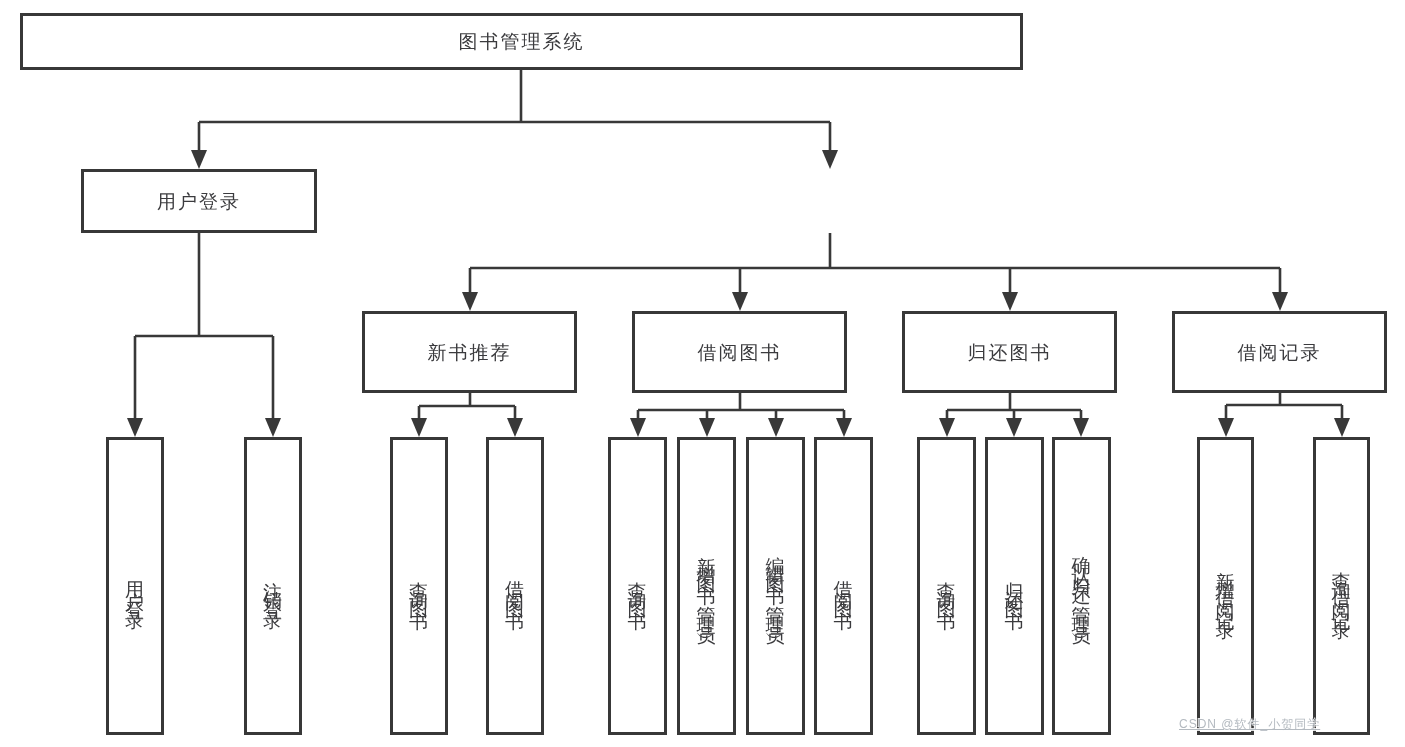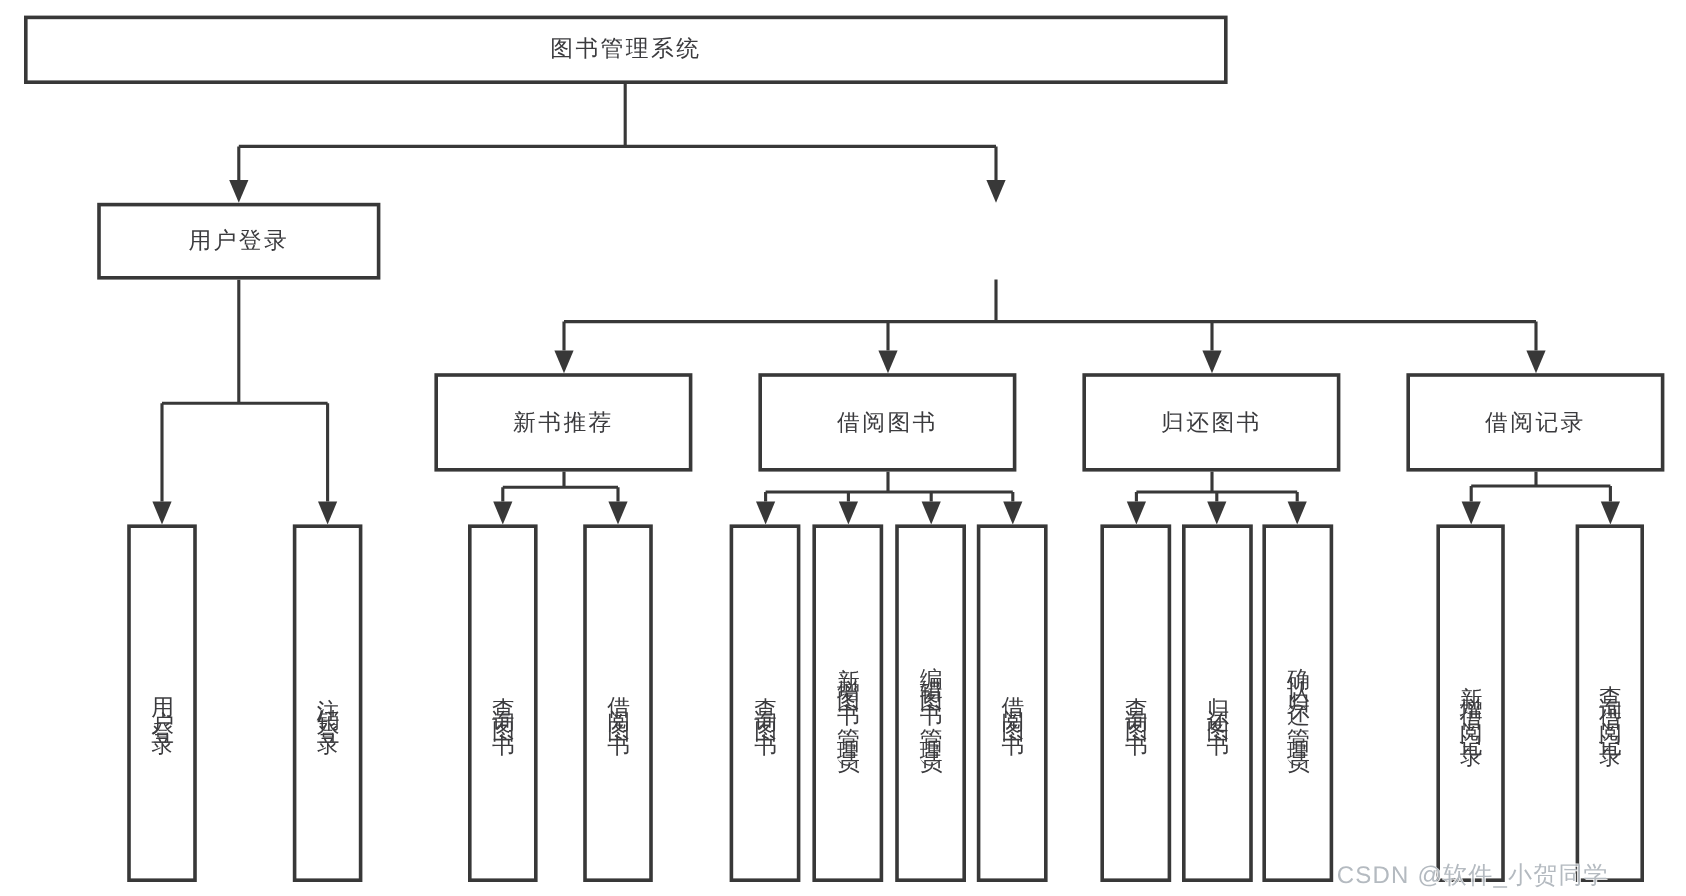--- a/index.html
+++ b/index.html
@@ -29,24 +29,25 @@
   .root-box{left:20px;top:13px;width:1003px;height:57px;}
   .l2-box{top:169px;width:236px;height:64px;}
   .l3-box{top:311px;width:215px;height:82px;}
   .vbox{top:437px;height:298px;}
   .vlabel{
     writing-mode:vertical-rl;text-orientation:mixed;
     font-size:19px;letter-spacing:10px;line-height:1;
     color:var(--text);white-space:nowrap;
   }
   .watermark{
-    position:absolute;z-index:3;left:1114px;top:716px;
-    font-size:20px;letter-spacing:1px;color:var(--wm);
+    position:absolute;z-index:3;left:1179px;top:716px;
+    font-size:12px;letter-spacing:1px;color:var(--wm);
     white-space:nowrap;
     text-shadow:1px 1px 0 rgba(255,255,255,.85),-1px -1px 0 rgba(255,255,255,.85);
+    text-decoration:underline;
   }
 </style>
 </head>
 <body>
 
 <div class="stage">
 
   <svg class="connectors" width="1405" height="747" viewBox="0 0 1405 747">
 
     <g>

